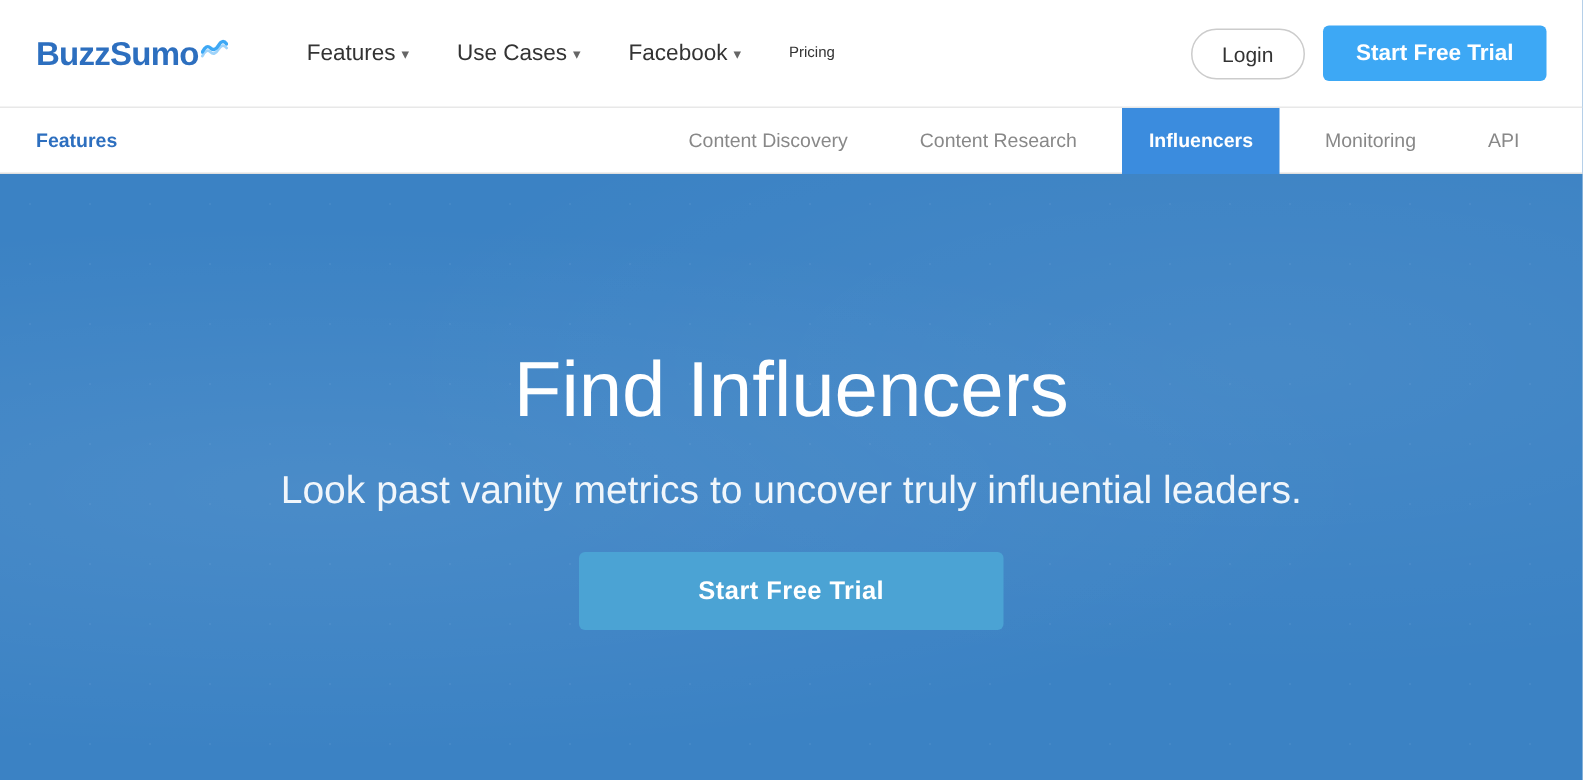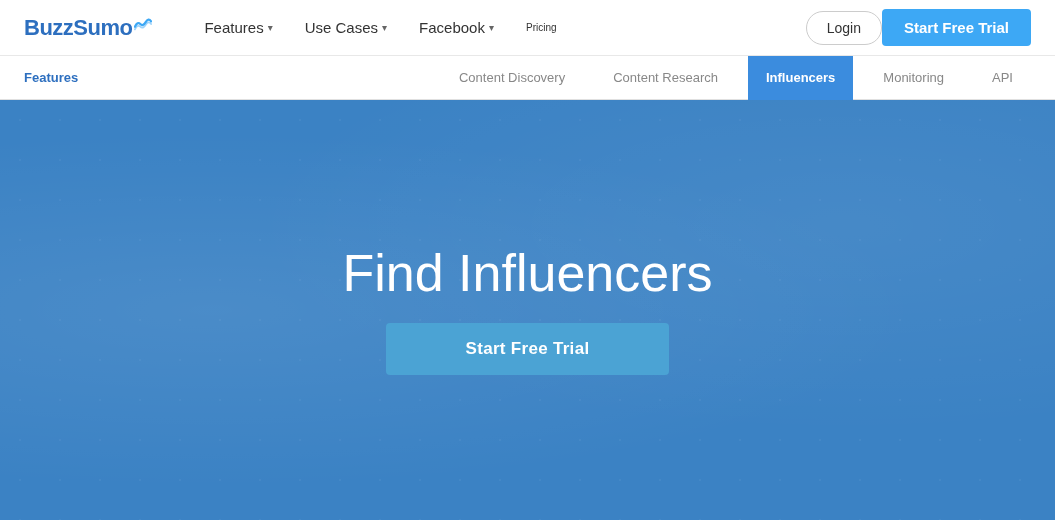--- a/index.html
+++ b/index.html
@@ -2,21 +2,21 @@
 <html><head>
   <meta charset="utf-8">
   <style>
     * { margin: 0; padding: 0; box-sizing: border-box; }
     body { font-family: -apple-system, BlinkMacSystemFont, 'Segoe UI', Arial, sans-serif; width: 1055px; overflow-x: hidden; }
 
     
     .navbar {
       display: flex;
       align-items: center;
-      height: 56px;
+      height: 72px;
       padding: 0 24px;
       background: #fff;
       border-bottom: 1px solid #e8e8e8;
       position: relative;
       z-index: 10;
     }
     .logo {
       display: flex;
       align-items: center;
       font-size: 22px;
@@ -57,20 +57,21 @@
     }
     .nav-pricing {
       font-size: 10px;
       color: #333;
       padding: 8px 12px;
       cursor: pointer;
     }
     .nav-actions {
       display: flex;
       align-items: center;
+      gap: 12px;
     }
     .btn-login {
       padding: 8px 20px;
       border: 1.5px solid #ccc;
       border-radius: 20px;
       background: #fff;
       color: #333;
       font-size: 14px;
       cursor: pointer;
     }
@@ -239,15 +240,16 @@
     </div>
     <div class="sub-nav-item">
       <span>API</span>
     </div>
   </div>
 </div>
 
 <section class="hero">
   <div class="hero-content">
     <h1 class="hero-title">Find Influencers</h1>
+    <p class="hero-subtitle">Look past vanity metrics to uncover truly influential leaders.</p>
     <button class="btn-hero-trial">Start Free Trial</button>
   </div>
 </section>
 
 </body></html>

